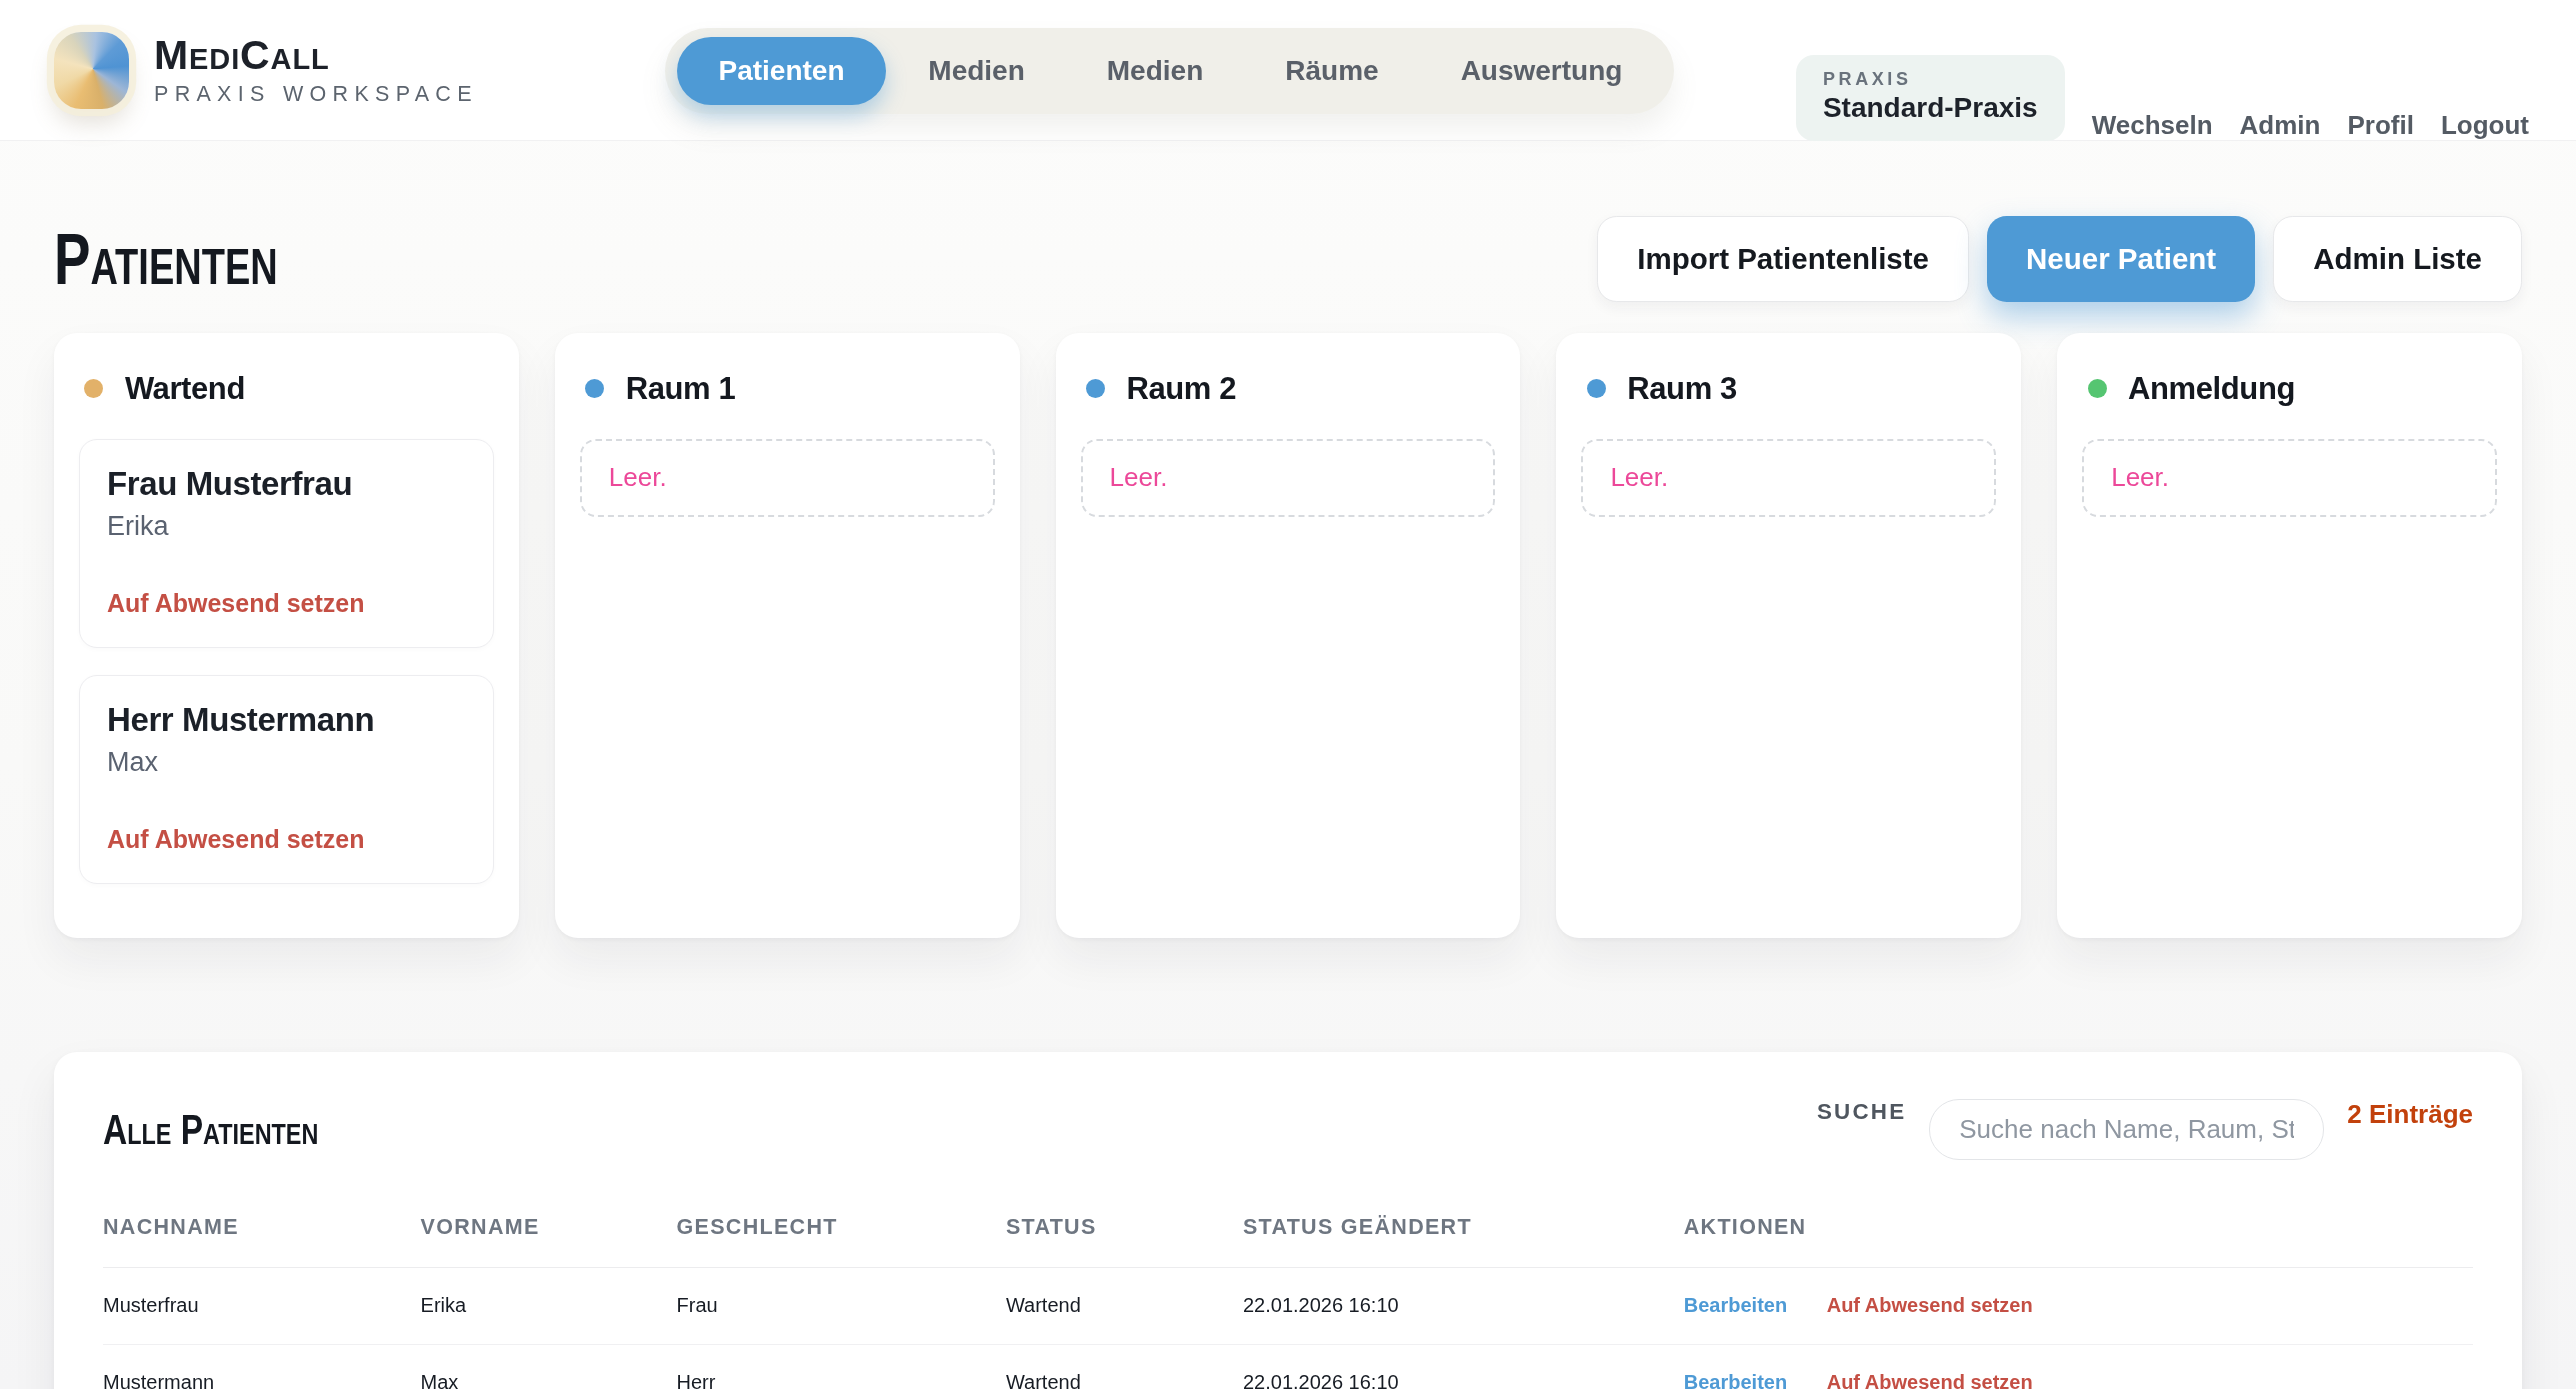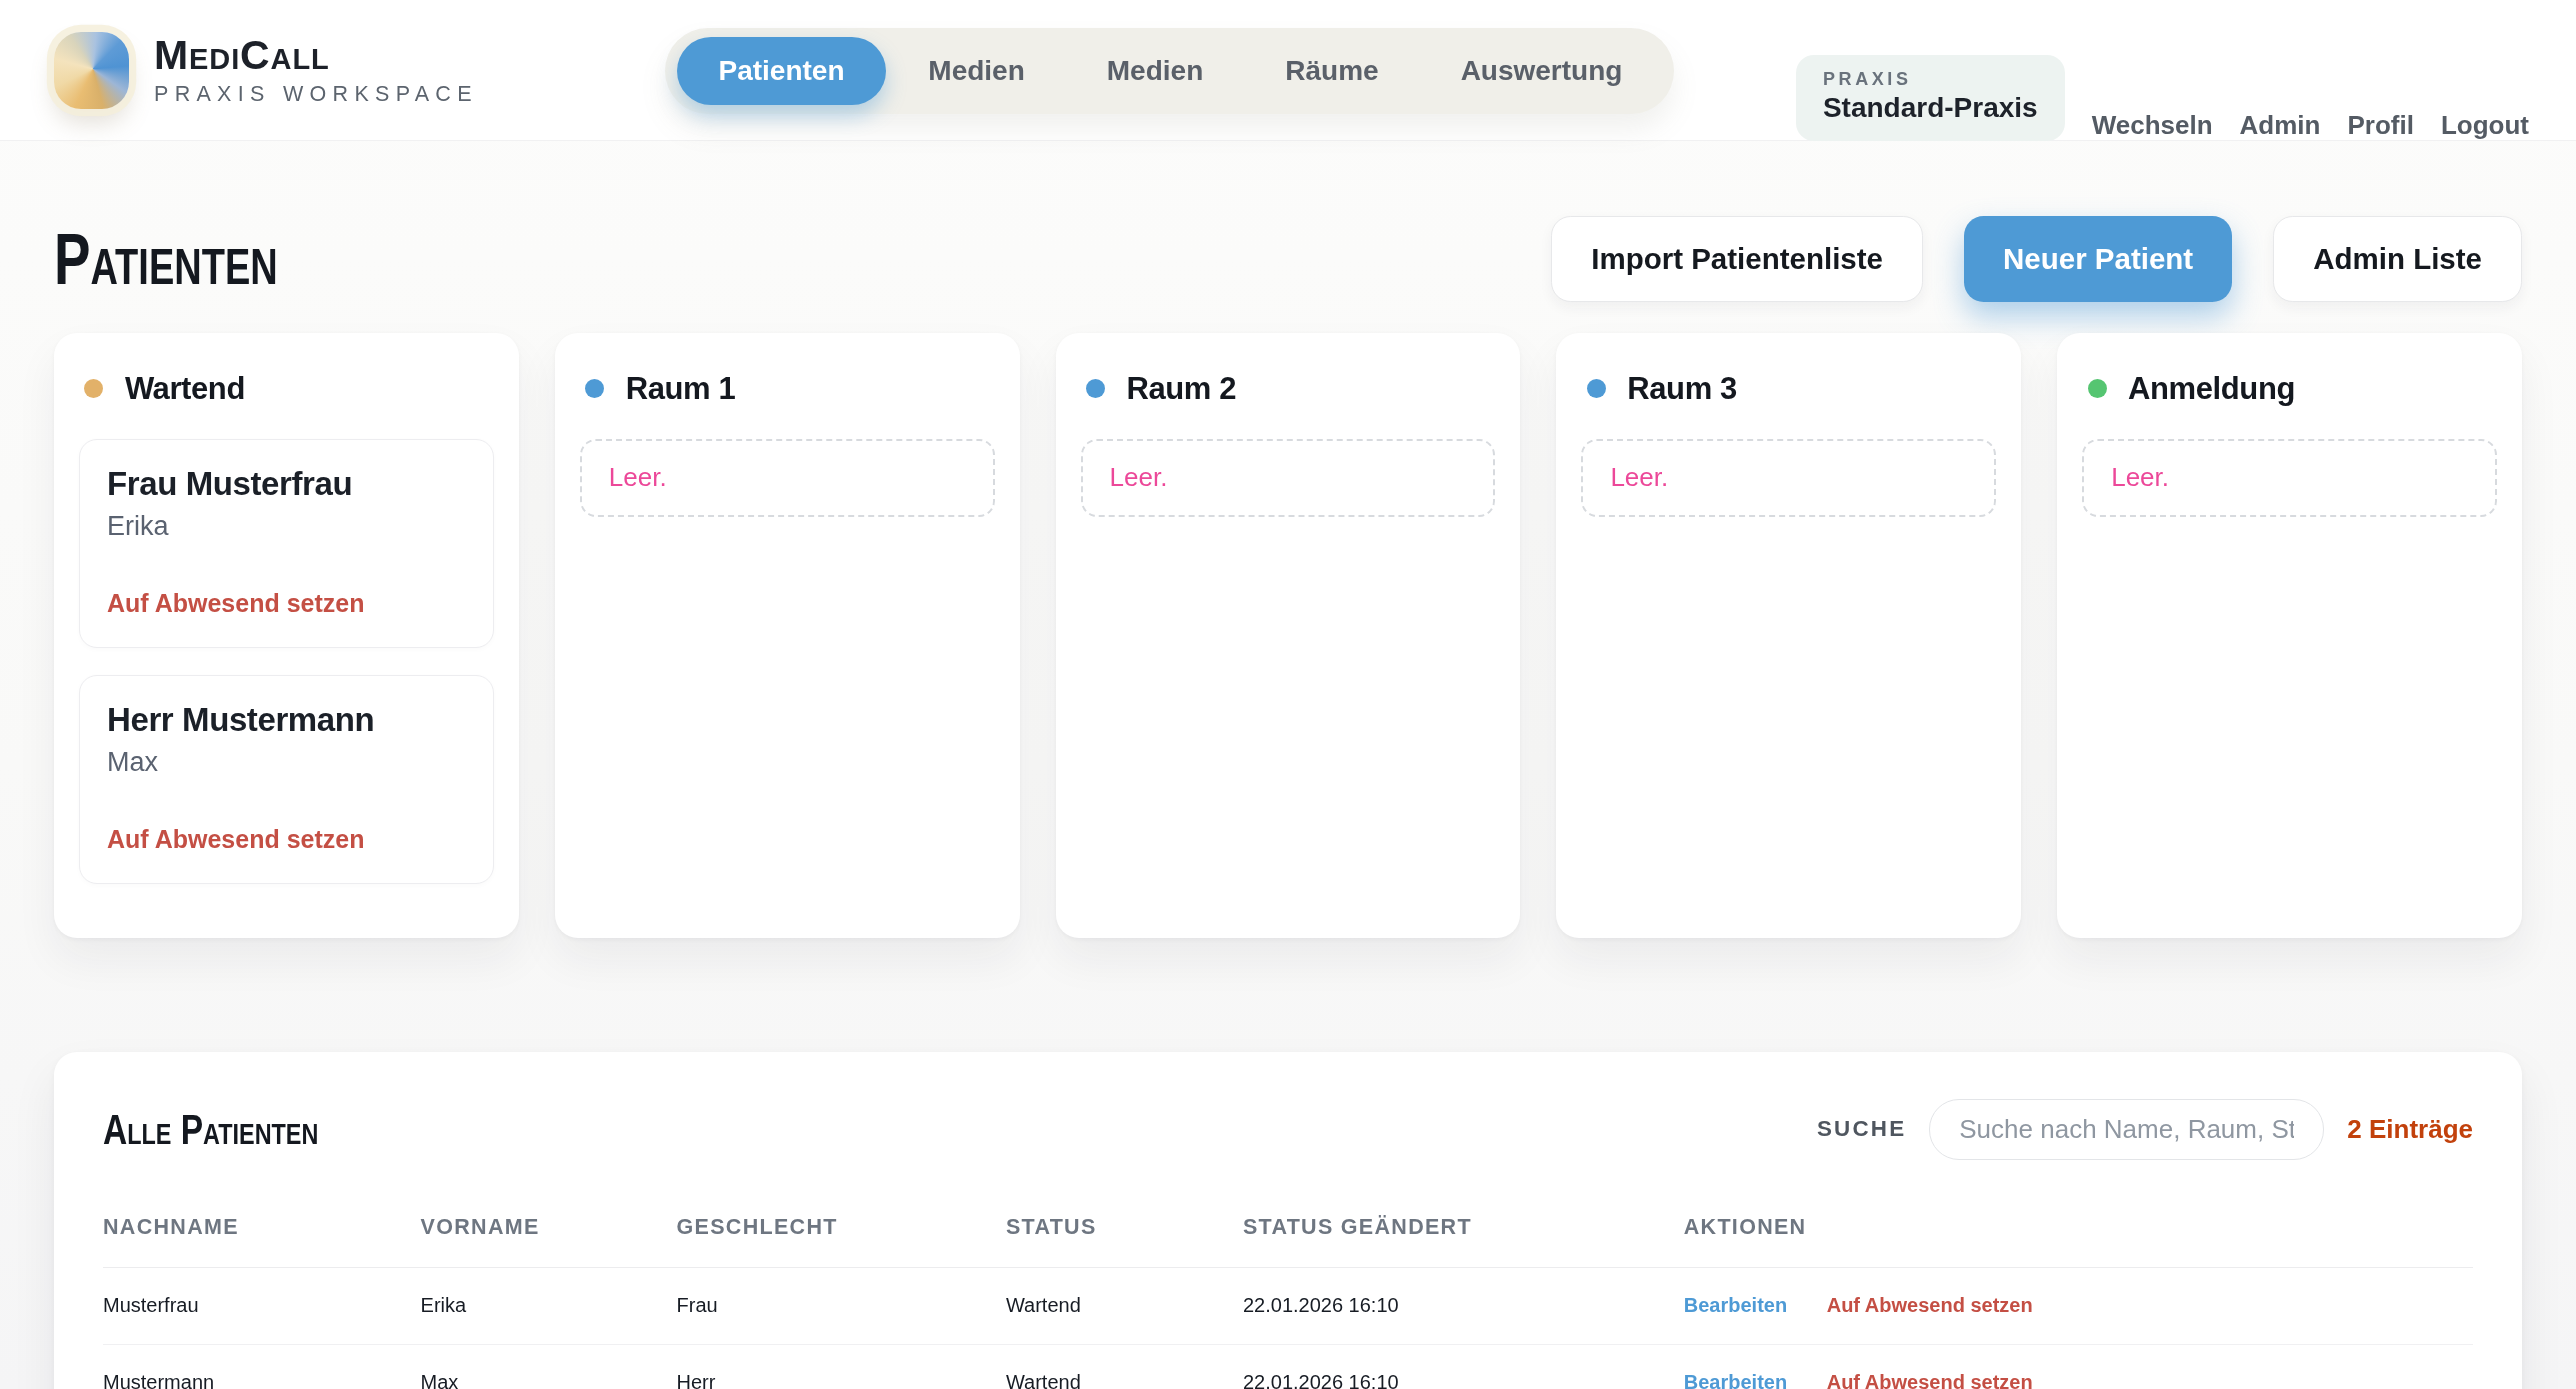--- a/index.html
+++ b/index.html
@@ -60,21 +60,21 @@
 
   
   .main { padding:0 54px; }
 
   .title-row { margin-top:72px; display:flex; justify-content:space-between; align-items:center; height:91px; }
   .page-title {
     font-variant:small-caps; font-weight:700; font-size:72px; color:#14181f;
     display:inline-block; transform:scaleX(.76); transform-origin:left center;
     letter-spacing:0; line-height:1;
   }
-  .title-actions { display:flex; gap:41px; }
+  .title-actions { display:flex; gap:18px; }
   .btn {
     height:86px; border-radius:19.7px; padding:0 39px;
     background:#ffffff; border:1.8px solid #e7e8ea; color:#15191f;
     font-size:29.5px; font-weight:700; font-family:inherit; cursor:pointer;
     box-shadow:0 5.4px 12.5px rgba(40,45,55,.05);
   }
   .btn.primary {
     background:#4e9ad5; border:none; color:#ffffff;
     box-shadow:0 14.3px 30px rgba(78,154,213,.45);
   }
@@ -106,21 +106,21 @@
   .panel {
     margin-top:114px; background:#ffffff; border-radius:23px;
     padding:47px 49px 36px;
     box-shadow:0 23px 47px rgba(30,35,45,.07), 0 2.7px 7.2px rgba(30,35,45,.04);
   }
   .panel-head { display:flex; justify-content:space-between; align-items:center; }
   .panel-title {
     font-variant:small-caps; font-weight:700; font-size:43px; color:#14181f;
     display:inline-block; transform:scaleX(.78); transform-origin:left center; line-height:1;
   }
-  .search-group { display:flex; align-items:center; gap:23px;margin-left:12px; }
+  .search-group { display:flex; gap:23px;margin-left:12px; }
   .search-label { font-size:22.4px; font-weight:700; letter-spacing:2.2px; color:#4f565f; }
   .search-input {
     width:395px; height:61px; border:1.8px solid #e3e5e8; border-radius:30px;
     padding:0 29px; font-size:26px; font-family:inherit; color:#333a43; background:#fff; outline:none;
   }
   .search-input::placeholder { color:#8f97a1; }
   .entry-count { font-size:26px; font-weight:700; color:#c2410c; white-space:nowrap; }
 
   table.patients { width:100%; border-collapse:collapse; margin-top:55px; }
   .patients th {

